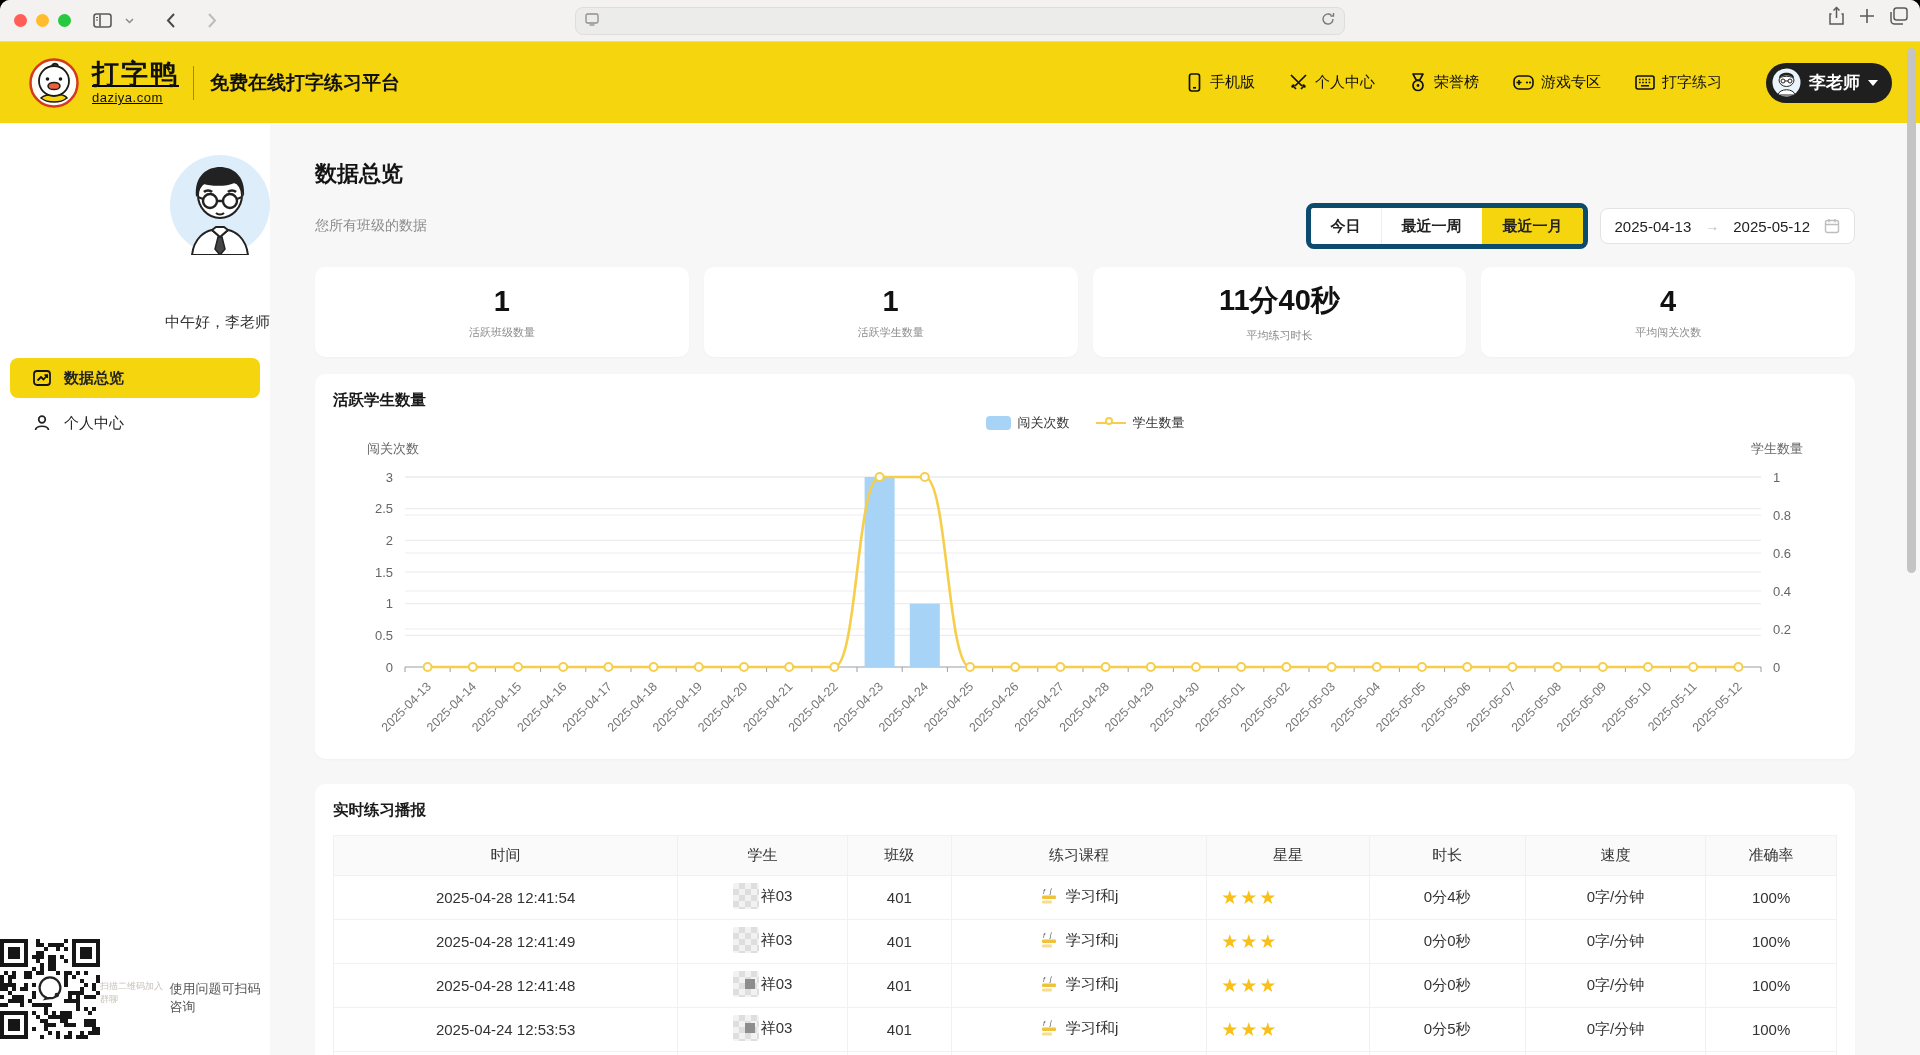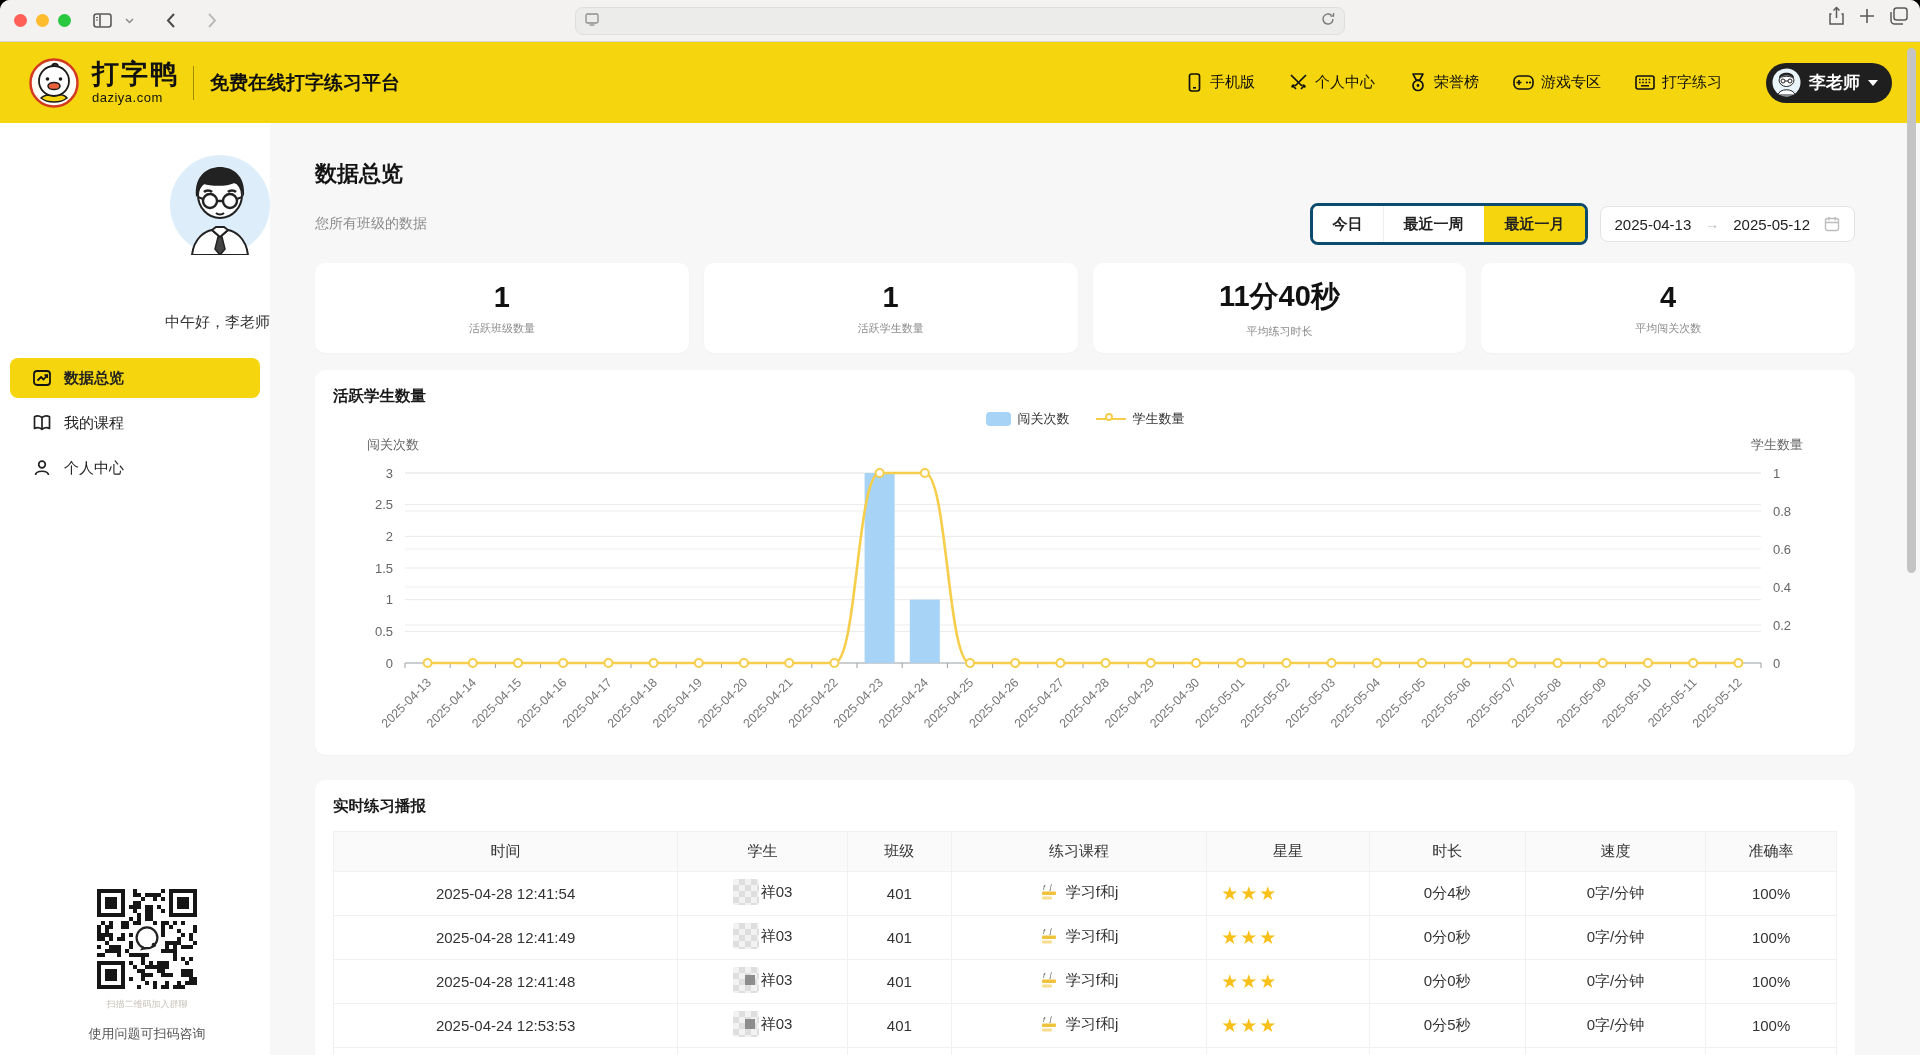--- a/index.html
+++ b/index.html
@@ -16,21 +16,21 @@
   .t-red{background:#ff5f57;} .t-yellow{background:#febc2e;} .t-green{background:#28c840;}
   .chrome-btn { display:flex; align-items:center; justify-content:center; width:30px; height:30px; }
   .chrome-left { display:flex; align-items:center; gap:4px; margin-left:16px; }
   .url-pill { position:absolute; left:575px; width:770px; top:7px; height:28px; background:#ececea;
     border:1px solid #e0dedd; border-radius:8px; display:flex; align-items:center; padding:0 9px; }
   .url-pill .spacer { flex:1; }
   .chrome-right { position:absolute; right:12px; top:6px; display:flex; gap:14px; align-items:center; }
 
   
   .app-header { height:81px; background:#f5d60e; display:flex; align-items:center; padding:0 28px; }
-  .logo-wrap { display:flex; align-items:center; gap:12px; }
+  .logo-wrap { display:flex; align-items:center; gap:12px;text-decoration:underline; }
   .logo-text { display:flex; flex-direction:column; line-height:1; }
   .logo-title { font-size:27px; font-weight:bold; color:#111; letter-spacing:2px; }
   .logo-domain { font-size:13px; color:#111; margin-top:3px; letter-spacing:.5px; }
   .logo-divider { width:1px; height:34px; background:rgba(0,0,0,.35); margin:0 16px 0 14px; }
   .tagline { font-size:19px; font-weight:bold; color:#101010; }
   .header-nav { margin-left:auto; display:flex; align-items:center; gap:34px; }
   .nav-item { display:flex; align-items:center; gap:7px; font-size:15px; color:#101010; cursor:pointer; }
   .user-pill { margin-left:10px; background:#1f1f1f; border-radius:21px; height:40px; display:flex;
     align-items:center; gap:8px; padding:0 14px 0 6px; cursor:pointer; }
   .user-pill .uname { color:#fff; font-size:17px; font-weight:bold; }
@@ -42,31 +42,31 @@
   .sidebar { width:270px; background:#fff; position:relative; flex-shrink:0; }
   .main { flex:1; padding:0 65px 0 45px; overflow:hidden; }
 
   
   .avatar-wrap { display:flex; flex-direction:column; align-items:flex-end; margin-top:32px;gap:36px; }
   .greeting { margin-top:22px; font-size:15px; color:#333; }
   .side-menu { margin-top:26px; display:flex; flex-direction:column; gap:5px; }
   .side-item { height:40px; margin:0 10px; border-radius:8px; display:flex; align-items:center;
     gap:12px; padding-left:22px; font-size:15px; color:#222; cursor:pointer; }
   .side-item.active { background:#f5d60e; font-weight:bold; }
-  .qr-block { position:absolute; bottom:12px; left:12px; width:100%; display:flex;
-    flex-direction:column; align-items:center;font-family:Liberation Mono, monospace; }
+  .qr-block { position:absolute; bottom:12px; left:0; width:100%; display:flex;
+    flex-direction:row; align-items:center; }
   .qr-note { font-size:9px; color:#c8c2bb; margin-top:4px; }
   .qr-caption { font-size:13px; color:#555; margin-top:14px; }
 
   
   .page-title { margin-top:36px; font-size:22px; font-weight:bold; color:#141414; }
   .sub-row { margin-top:14px; display:flex; align-items:center; justify-content:space-between; }
   .subtitle { font-size:14px; color:#8c8c8c; }
   .filters { display:flex; align-items:center; gap:12px; }
-  .seg-group { display:flex; background:#fff; border:3px solid #0c4a6e; border-radius:8px; overflow:hidden; }
+  .seg-group { display:flex; background:#fff; border:5px solid #0c4a6e; border-radius:8px; overflow:hidden; }
   .seg-btn { padding:0 20px; height:36px; display:flex; align-items:center; font-size:15px;
     color:#222; font-weight:bold; cursor:pointer; border-left:1px solid #eee; background:#fff; }
   .seg-btn:first-child { border-left:none; }
   .seg-btn.active { background:#f5d60e; border-left-color:#f5d60e; }
   .date-pill { display:flex; align-items:center; background:#fff; border:1px solid #e3e3e3;
     border-radius:8px; height:36px; padding:0 14px; gap:14px; }
   .date-val { font-size:15px; color:#222; }
   .date-sep { color:#bbb; font-size:14px; }
 
   
@@ -288,27 +288,20 @@
       </div>
 
       <div class="side-menu">
         <div class="side-item active">
           <svg width="20" height="20" viewBox="0 0 20 20">
               <rect x="2" y="3" width="16" height="14" rx="3" fill="none" stroke="#141414" stroke-width="1.8"></rect>
               <path d="M5.5 12.5l3.5-3.5 2.5 2.5 3.5-4" fill="none" stroke="#141414" stroke-width="1.8"></path>
               <path d="M12.5 7.2h2.7v2.7" fill="none" stroke="#141414" stroke-width="1.8"></path>
             </svg>
           <span>数据总览</span>
-        </div>
-        <div class="side-item">
-          <svg width="20" height="20" viewBox="0 0 20 20">
-              <path d="M10 4.5C7.5 2.8 4.3 2.8 2.5 3.8V15.5c1.8-1 5-1 7.5.8 2.5-1.8 5.7-1.8 7.5-.8V3.8C15.7 2.8 12.5 2.8 10 4.5z" fill="none" stroke="#222" stroke-width="1.7" stroke-linejoin="round"></path>
-              <line x1="10" y1="4.8" x2="10" y2="15.8" stroke="#222" stroke-width="1.7"></line>
-            </svg>
-          <span>我的课程</span>
         </div>
         <div class="side-item">
           <svg width="20" height="20" viewBox="0 0 20 20">
               <circle cx="10" cy="6.5" r="3.3" fill="none" stroke="#222" stroke-width="1.7"></circle>
               <path d="M3.5 17c.5-5 12.5-5 13 0" fill="none" stroke="#222" stroke-width="1.7"></path>
             </svg>
           <span>个人中心</span>
         </div>
       </div>
 

